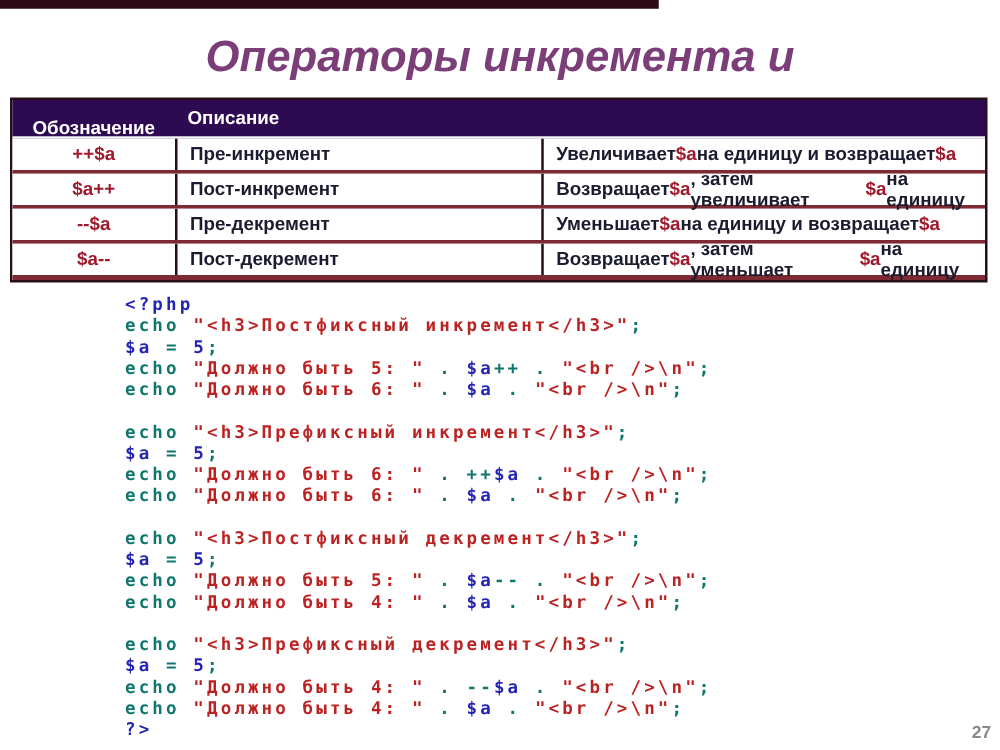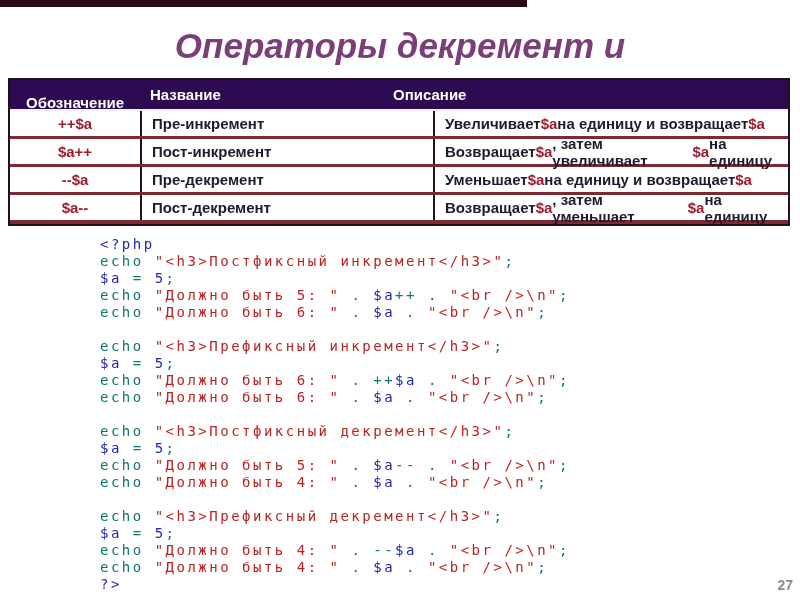--- a/index.html
+++ b/index.html
@@ -32,44 +32,43 @@
     font-weight:bold;font-size:15px;color:#1c1c30;background:#ffffff;
   }
   .trow:last-child{border-bottom:4px solid #7d2a33;}
   .td{display:flex;align-items:center;}
   .td-op{width:130px;justify-content:center;color:#9e1b2e;border-right:2px solid #241019;}
   .td-name{width:293px;padding-left:10px;box-sizing:border-box;border-right:2px solid #241019;}
   .td-desc{flex:1;padding-left:10px;box-sizing:border-box;}
   .var{color:#9e1b2e;}
   .code{
     position:absolute;left:100px;top:236px;
-    font-family:"DejaVu Sans Mono",monospace;font-size:14px;font-weight:normal;
+    font-family:"DejaVu Sans Mono",monospace;font-size:14px;font-weight:bold;
     letter-spacing:2.5px;
   }
   .cl{height:17px;line-height:17px;white-space:pre;}
   .tk-b{color:#2424b2;}
   .tk-g{color:#0f766e;}
   .tk-r{color:#bb2323;}
   .pagenum{
     position:absolute;right:7px;bottom:7px;font-size:14px;color:#8a8a8a;
     font-weight:bold;
     margin-left:40px;
   }
 </style>
 </head>
 <body>
 
 <div class="top-strip"></div>
 
-<div class="title">Операторы декремент и</div>
+<div class="title">Операторы инкремента и</div>
 
 <div class="optable">
   <div class="thead">
     <div class="th c1">Обозначение</div>
-    <div class="th c2">Название</div>
     <div class="th c3">Описание</div>
   </div>
   <div id="table-body">
       <div class="trow">
         <div class="td td-op">++$a</div>
         <div class="td td-name">Пре-инкремент</div>
         <div class="td td-desc">
           <span>Увеличивает </span>
           <span class="var">$a</span>
           <span> на единицу и возвращает </span>

